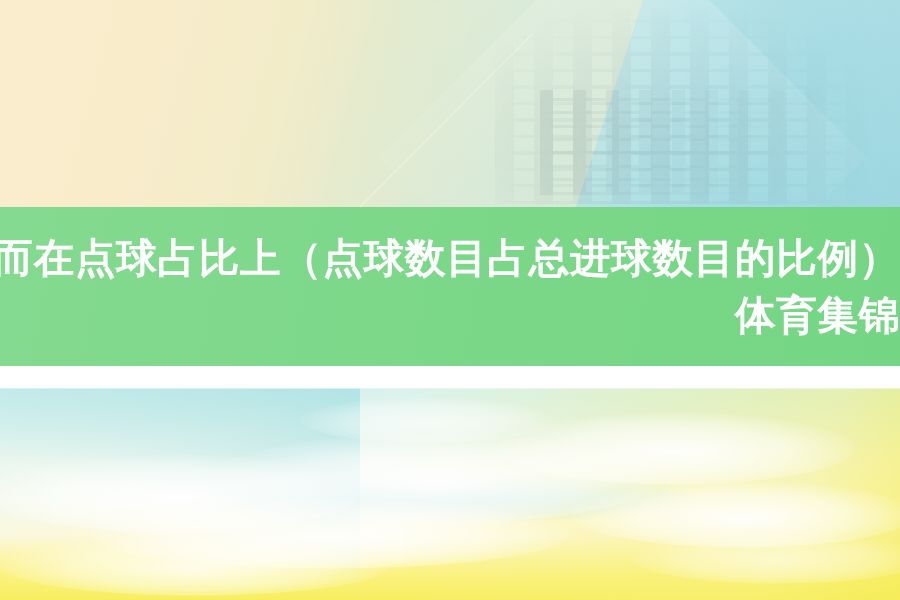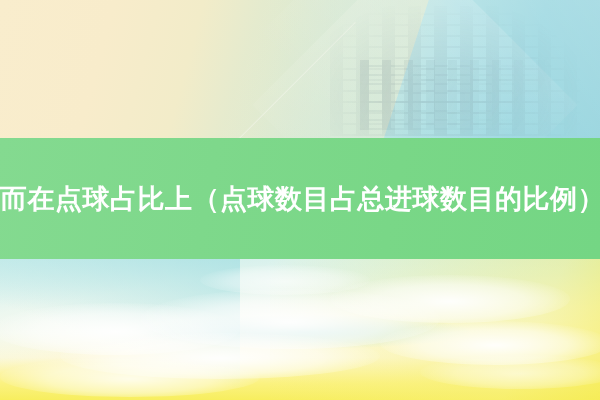--- a/index.html
+++ b/index.html
@@ -83,25 +83,25 @@
       repeating-linear-gradient(90deg, rgba(70,95,110,.9) 0 9px, rgba(0,0,0,0) 9px 22px),
       repeating-linear-gradient(0deg, rgba(70,95,110,.8) 0 2px, rgba(0,0,0,0) 2px 9px);
     -webkit-mask-image: linear-gradient(120deg, #000 5%, rgba(0,0,0,0) 85%);
             mask-image: linear-gradient(120deg, #000 5%, rgba(0,0,0,0) 85%);
   }
 
   
   .caption-band {
     position: absolute;
     left: 0; top: 138px;
-    width: 600px; height: 121px;
+    width: 600px; height: 106px;
     background: linear-gradient(100deg, #84da90 0%, #7ed88b 35%, #79d787 65%, #74d684 100%);
     display: flex;
     flex-direction: column;
-    align-items: flex-start;
+    align-items: flex-end;
     justify-content: center;
   }
   .caption-line {
     color: #ffffff;
     font-weight: bold;
     font-size: 27px;
     line-height: 38px;
     letter-spacing: .5px;
     white-space: nowrap;
     text-align: center;
@@ -166,20 +166,21 @@
     <div class="facet-a"></div>
     <div class="facet-b"></div>
     <div class="facet-c"></div>
     <div class="facet-d"></div>
     <div class="ghost-doc"></div>
     <div class="ghost-doc-2"></div>
   </div>
 
   <div class="caption-band">
     <div class="caption-line">而在点球占比上（点球数目占总进球数目的比例）</div>
+    <div class="caption-line">体育集锦</div>
   </div>
 
   <div class="sky">
     <div class="sky-left-tint"></div>
     <div class="sky-right-tint"></div>
     <div class="cloud-blue"></div>
     <div class="cloud c1"></div>
     <div class="cloud c2"></div>
     <div class="cloud c3"></div>
     <div class="cloud c4"></div>

